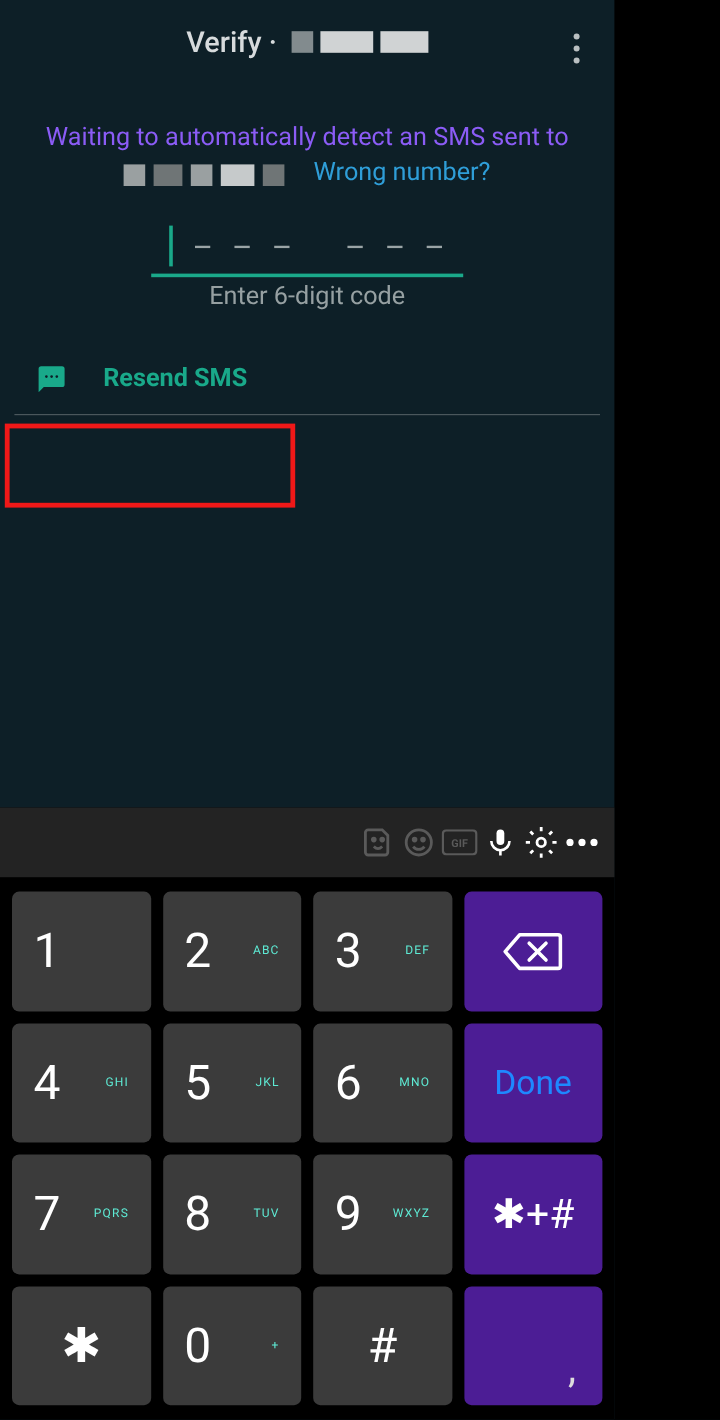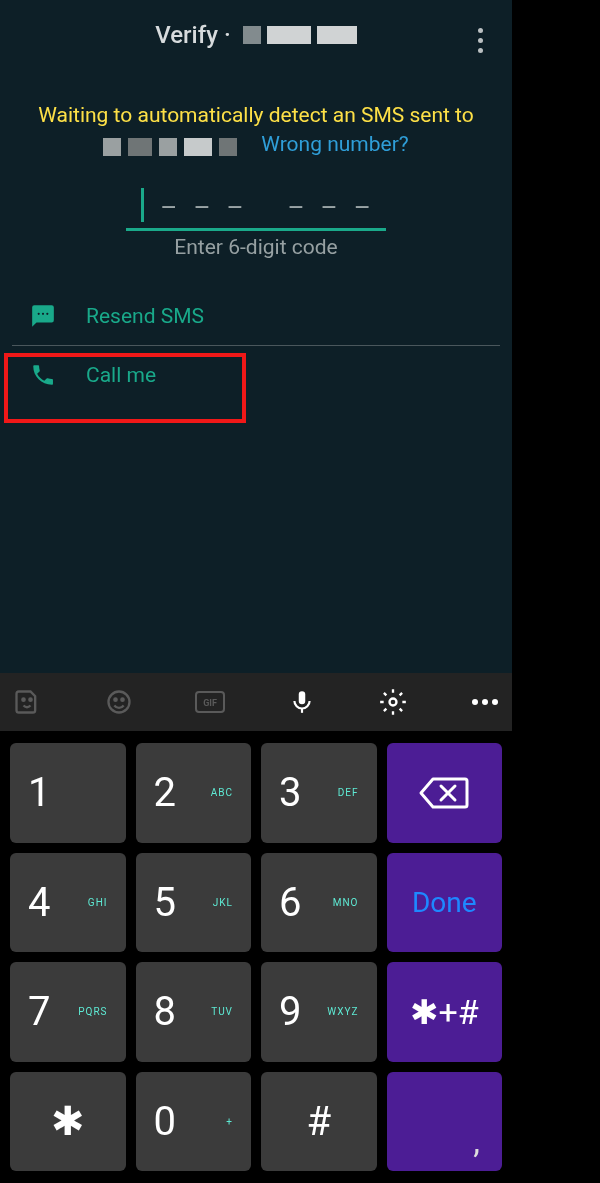--- a/index.html
+++ b/index.html
@@ -7,42 +7,42 @@
   .screen{ width:512px; height:1183px; background:#0d1f27; position:relative; display:flex; flex-direction:column;}
   
   .header{ height:70px; display:flex; align-items:center; justify-content:center; position:relative;}
   .title{ color:#d7dbdd; font-size:24px; font-weight:500; display:flex; align-items:center; gap:8px;}
   .redact1{ display:inline-flex; gap:6px; margin-left:4px;}
   .rblock{ background:#d0d3d4; display:inline-block;}
   .menu-dots{ position:absolute; right:20px; top:25px; width:24px; height:30px; display:flex; flex-direction:column; align-items:center; justify-content:center; gap:5px;}
   .menu-dots span{ width:5px; height:5px; background:#b9bfc1; border-radius:50%;}
   
   .intro{ text-align:center; margin-top:30px; padding:0 30px;}
-  .intro-line1{ color:#fde047; font-size:21px; line-height:30px;}
+  .intro-line1{ color:#8b5cf6; font-size:21px; line-height:30px;}
   .redact-row{ display:inline-flex; gap:7px; align-items:center; vertical-align:middle;}
   .rb2{ background:#9aa0a1; display:inline-block; height:18px;}
   .wrong{ color:#2f9ed8; font-size:21px; margin-left:20px;}
   
   .code-wrap{ margin:30px auto 0; width:260px;}
   .code-line{ display:flex; align-items:flex-end; justify-content:center; gap:16px; height:36px; position:relative;}
   .cursor{ width:3px; height:34px; background:#1aa98a; margin-right:0px;}
   .dash{ color:#9aa4a6; font-size:26px; letter-spacing:0;}
   .gap{ width:12px;}
   .underline{ height:3px; background:#1aa98a; margin-top:6px;}
   .hint{ text-align:center; color:#96a0a2; font-size:21px; margin-top:4px;}
   
   .actions{ margin-top:28px;}
   .action{ display:flex; align-items:center; gap:30px; padding:16px 30px; }
-  .action .label{ color:#19a98a; font-size:21px; font-weight:400;}
+  .action .label{ color:#19a98a; font-size:21px; font-weight:700;}
   .icon-box{ width:26px; display:flex; justify-content:center;}
   .divider{ height:1px; background:#4a575c; margin:0 12px;}
   .highlight{ position:absolute; left:4px; top:353px; width:242px; height:70px; border:4px solid #f01818; pointer-events:none;}
   
   .kbd{ position:absolute; left:0; right:0; bottom:0; height:510px; background:#000;}
-  .kbd-bar{ height:58px; background:#232323; display:flex; align-items:center; justify-content:space-between; padding:16px 10px;}
+  .kbd-bar{ height:58px; background:#232323; display:flex; align-items:center; justify-content:flex-end; padding:16px 10px;}
   .kbd-bar .kicon{ width:34px; height:34px; display:flex; align-items:center; justify-content:center; color:#5a5a5a;}
   .kbd-bar .kicon.white{ color:#fff;}
   .kbd-grid{ display:grid; grid-template-columns: repeat(4, 1fr); grid-template-rows: repeat(4,1fr); gap:10px; padding:12px 10px 12px; height:452px;}
   .key{ background:#3b3b3b; border-radius:6px; display:flex; align-items:center; justify-content:center; position:relative; color:#fff;}
   .key .num{ font-size:40px; font-weight:400; position:absolute; left:18px;}
   .key .num.center{ position:static;}
   .key .letters{ font-size:10px; color:#5eead4; position:absolute; right:18px; letter-spacing:1px;}
   .key.dark{ background:#4c1d95;}
   .done{ color:#1e88ff; font-size:28px; font-weight:400;}
   .sym{ font-size:34px;}
@@ -106,28 +106,20 @@
         <svg width="26" height="26" viewBox="0 0 24 24" fill="#19a98a">
             <path d="M20 2H4a2 2 0 0 0-2 2v18l4-4h14a2 2 0 0 0 2-2V4a2 2 0 0 0-2-2z"></path>
             <circle cx="8" cy="10" r="1" fill="#0d1f27"></circle>
             <circle cx="12" cy="10" r="1" fill="#0d1f27"></circle>
             <circle cx="16" cy="10" r="1" fill="#0d1f27"></circle>
           </svg>
       </span>
       <span class="label">Resend SMS</span>
     </div>
     <div class="divider"></div>
-    <div class="action">
-      <span class="icon-box">
-        <svg width="26" height="26" viewBox="0 0 24 24" fill="#19a98a">
-            <path d="M6.6 10.8c1.4 2.8 3.8 5.1 6.6 6.6l2.2-2.2c.3-.3.7-.4 1-.2 1.2.4 2.5.6 3.8.6.6 0 1 .4 1 1V20c0 .6-.4 1-1 1C10.6 21 3 13.4 3 4c0-.6.4-1 1-1h3.4c.6 0 1 .4 1 1 0 1.3.2 2.6.6 3.8.1.4 0 .8-.2 1l-2.2 2z"></path>
-          </svg>
-      </span>
-      <span class="label">Call me</span>
-    </div>
   </div>
 
   <div class="highlight"></div>
 
   <div class="kbd">
     <div class="kbd-bar">
       <span class="kicon">
         <svg width="28" height="28" viewBox="0 0 24 24" fill="none" stroke="#5a5a5a" stroke-width="2">
             <path d="M5 3h10l4 4v12a2 2 0 0 1-2 2H5a2 2 0 0 1-2-2V5a2 2 0 0 1 2-2z"></path>
             <circle cx="9" cy="10" r="1" fill="#5a5a5a"></circle>

